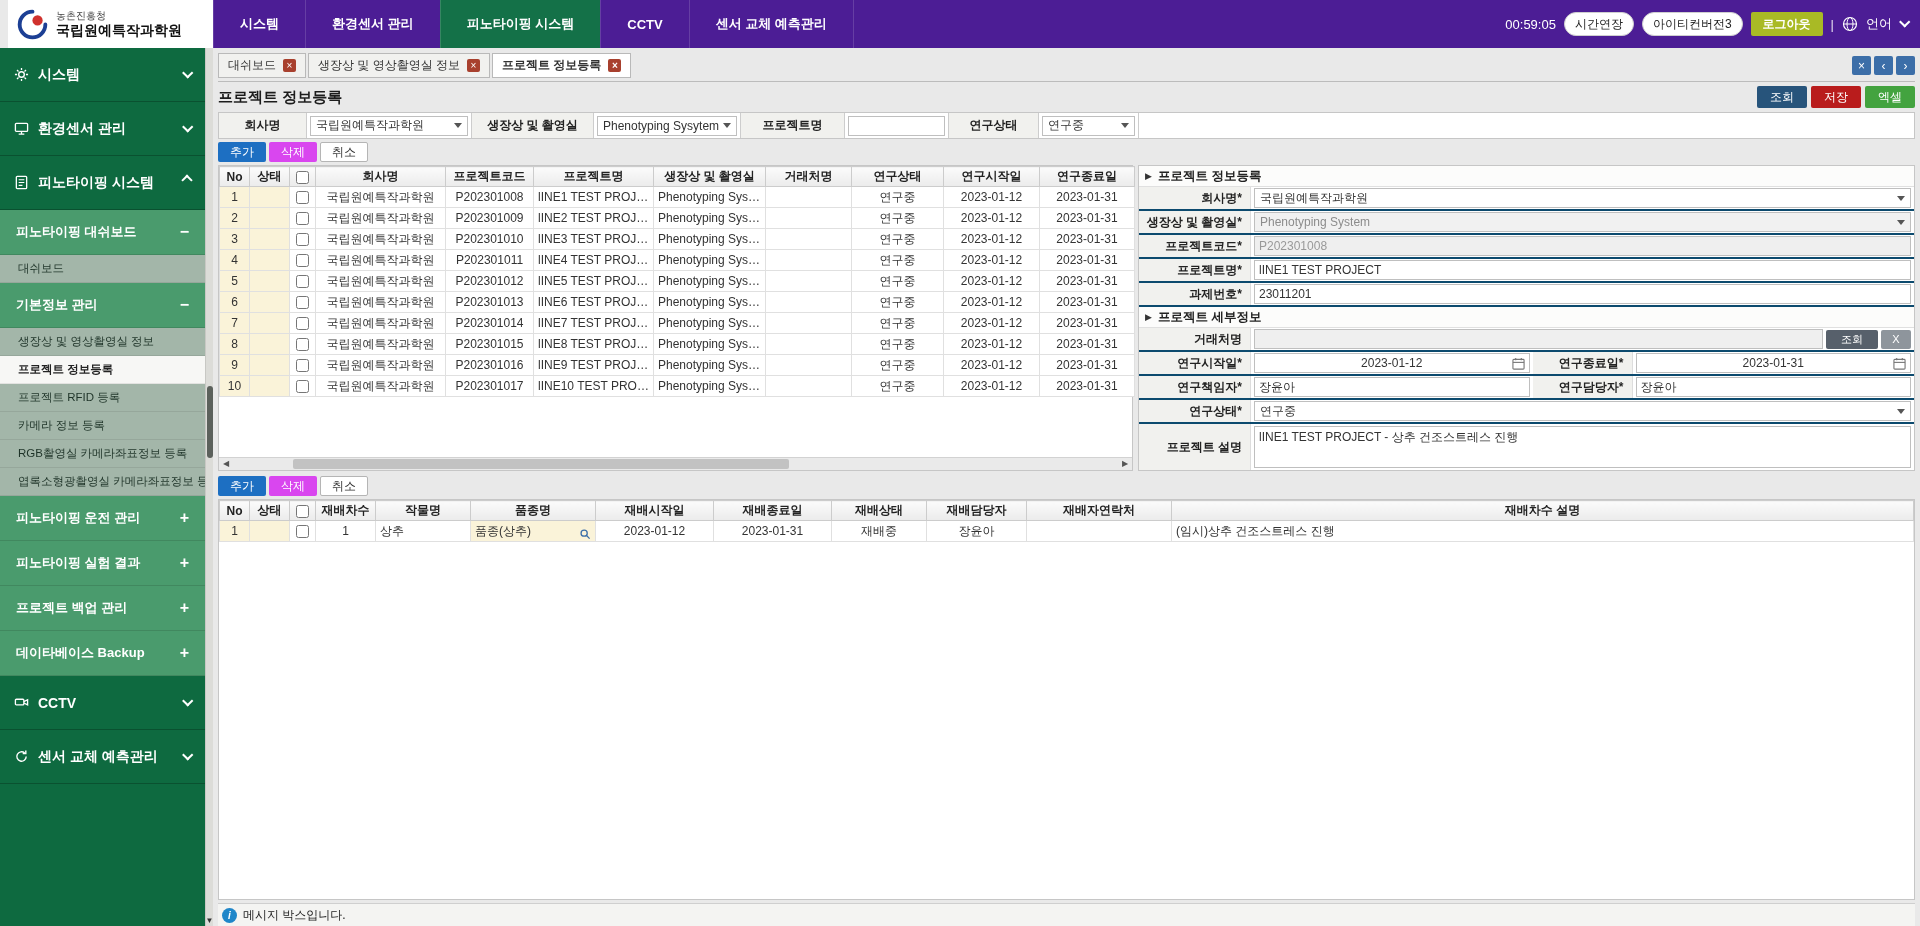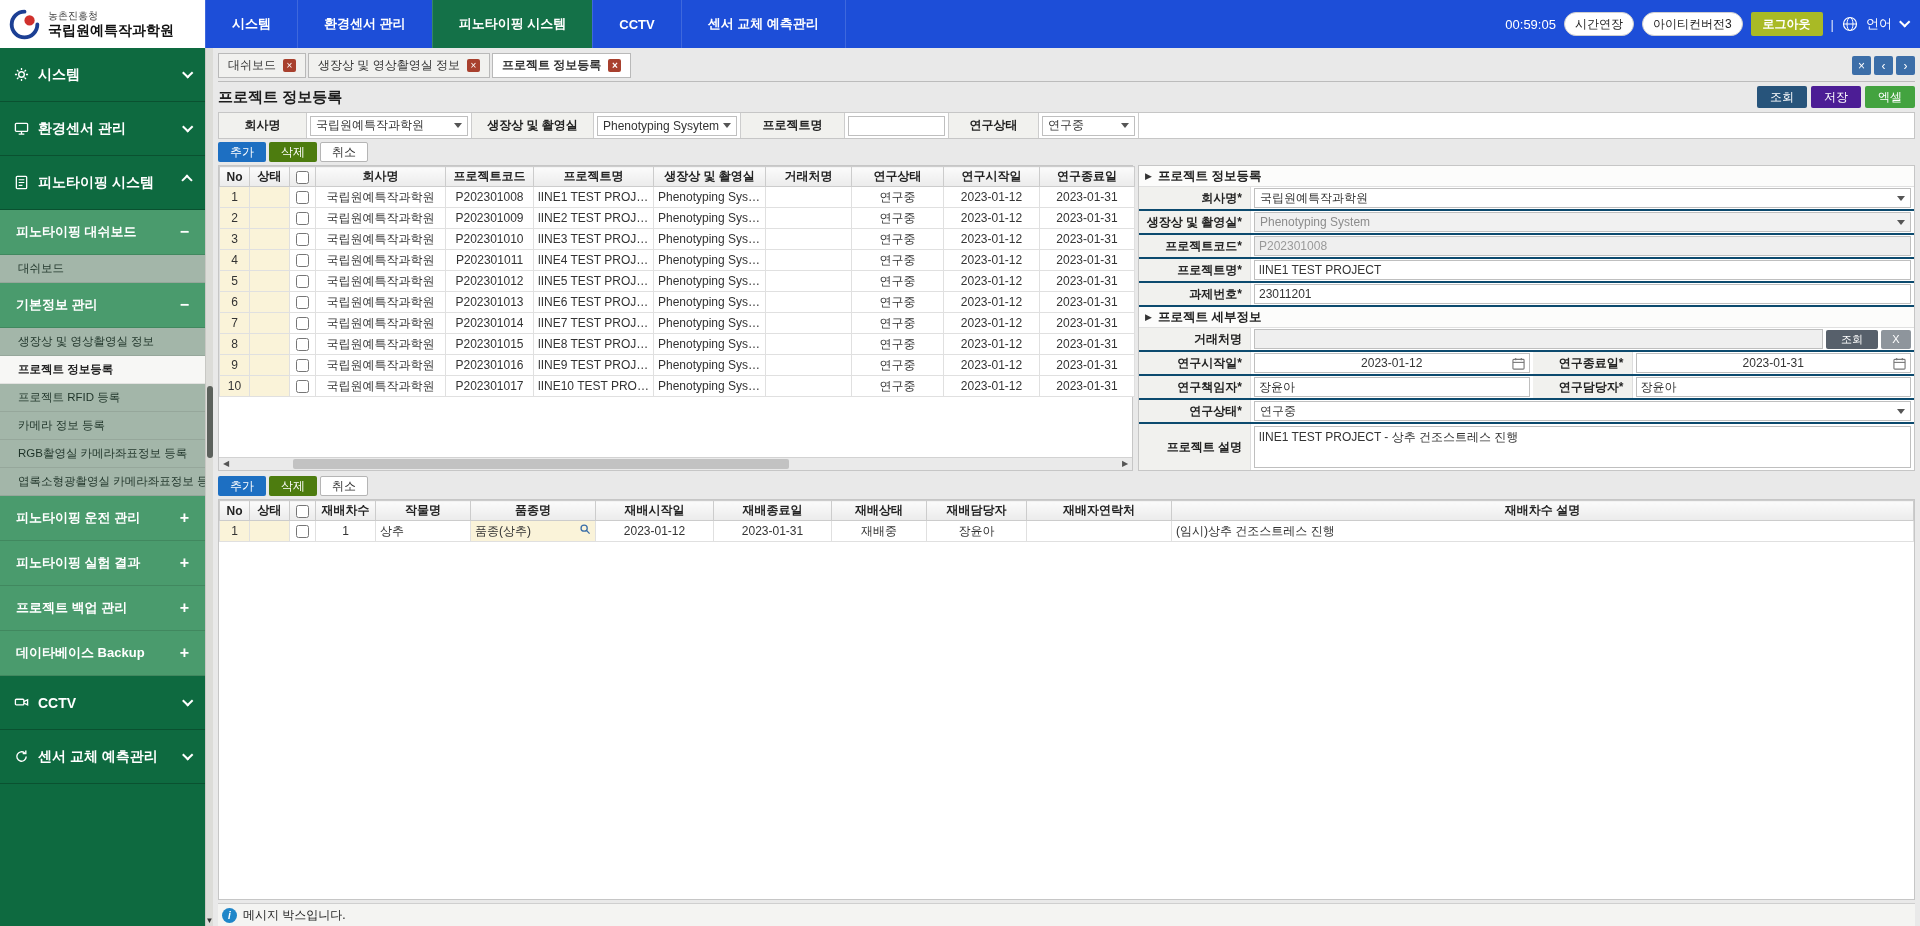--- a/index.html
+++ b/index.html
@@ -1,20 +1,20 @@
 <!DOCTYPE html>
 <html><head>
 <meta charset="utf-8">
 <style>
   *{box-sizing:border-box;margin:0;padding:0}
   html,body{width:1920px;height:926px;overflow:hidden;font-family:"Liberation Sans","DejaVu Sans",sans-serif}
   #app{position:relative;width:1920px;height:926px;background:#e9e9e9}
 
   
-  .topbar{position:absolute;top:0;left:0;right:0;height:48px;background:#1d4ed8;display:flex;align-items:stretch}
+  .topbar{position:absolute;top:0;left:8px;right:0;height:48px;background:#4c1d95;display:flex;align-items:stretch}
   .logo-block{width:205px;background:#fff;display:flex;align-items:center;gap:7px;padding-left:8px;flex:none}
   .logo-text .agency{font-size:10px;color:#444;line-height:1.2}
   .logo-text .institute{font-size:14px;font-weight:bold;color:#101010;line-height:1.2}
   .topnav{display:flex;align-items:stretch}
   .nav-item{display:flex;align-items:center;padding:0 26px;color:#fff;font-size:13px;font-weight:bold;border-left:1px solid rgba(255,255,255,.15);cursor:pointer;white-space:nowrap}
   .nav-item:last-child{border-right:1px solid rgba(255,255,255,.15)}
   .nav-item.active{background:#147148}
   .top-right{margin-left:auto;display:flex;align-items:center;gap:8px;padding-right:12px;color:#fff}
   .clock{font-size:13px}
   .top-btn{height:24px;padding:0 10px;background:#fff;border:1px solid #cfcfcf;border-radius:12px;font-size:12px;color:#222;cursor:pointer}
@@ -48,48 +48,48 @@
   .tab{height:25px;display:flex;align-items:center;gap:7px;padding:0 9px;background:#f1f1ef;border:1px solid #b9b9b9;font-size:12px;color:#333;margin-bottom:3px;cursor:pointer;white-space:nowrap}
   .tab.active{background:#fff;font-weight:bold}
   .tab-close{width:13px;height:13px;background:#a8402e;color:#fff;font-size:10px;line-height:13px;text-align:center;border-radius:2px;cursor:pointer}
   .tab-controls{margin-left:auto;display:flex;gap:3px;margin-bottom:6px}
   .tc-btn{width:19px;height:19px;background:#3c6ea8;color:#fff;border:none;border-radius:2px;font-size:12px;line-height:1;cursor:pointer}
 
   .page-head{height:30px;display:flex;align-items:center;flex:none}
   .page-title{font-size:15px;font-weight:bold;color:#1c1c1c}
   .head-buttons{margin-left:auto;display:flex}
   .hbtn{height:22px;padding:0 13px;color:#fff;font-size:12px;border:none;border-radius:2px;margin-left:4px;cursor:pointer}
-  .hbtn.search{background:#27547b}.hbtn.save{background:#4c1d95}.hbtn.excel{background:#43a33f}
+  .hbtn.search{background:#27547b}.hbtn.save{background:#b91c1c}.hbtn.excel{background:#43a33f}
 
   .filter-bar{height:27px;display:flex;align-items:stretch;background:#fff;border:1px solid #c6c6c6;flex:none}
   .fcell-label{display:flex;align-items:center;justify-content:center;background:#f1f1ee;border-right:1px solid #cdcdcd;font-size:12px;font-weight:bold;color:#222;flex:none}
   .fcell-field{display:flex;align-items:center;padding:0 3px;border-right:1px solid #cdcdcd;flex:none}
   .fcell-filler{flex:1}
 
   .sel{width:100%;height:20px;border:1px solid #bfbfbf;display:flex;align-items:center;padding:0 5px;font-size:12px;background:#fff;color:#333;cursor:pointer;overflow:hidden;white-space:nowrap}
   .sel .arr{margin-left:auto;width:0;height:0;border-left:4px solid transparent;border-right:4px solid transparent;border-top:5px solid #555;flex:none}
   .sel.gray{background:#f1f1f1;color:#8c8c8c}
   .inp{width:100%;height:20px;border:1px solid #bfbfbf;font-size:12px;padding:0 4px;color:#333;background:#fff;font-family:inherit}
   .inp.gray{background:#efefef;color:#999}
 
   .toolbar{height:26px;display:flex;align-items:center;gap:3px;flex:none;padding:3px 0}
   .tbtn{height:20px;padding:0 11px;font-size:12px;border-radius:2px;border:1px solid transparent;cursor:pointer}
   .tbtn.add{background:#1d6fc2;color:#fff}
-  .tbtn.del{background:#4d7c0f;color:#fff}
+  .tbtn.del{background:#d946ef;color:#fff}
   .tbtn.cancel{background:#fff;border-color:#b5b5b5;color:#333}
 
   .main-row{display:flex;gap:5px;height:306px;flex:none}
   .grid-panel{width:915px;flex:none;background:#fff;border:1px solid #c6c6c6;display:flex;flex-direction:column}
   table.grid{border-collapse:collapse;table-layout:fixed;width:100%}
   .grid th{height:20px;background:linear-gradient(#fbfbfb,#ebebeb);border:1px solid #cccccc;font-size:12px;font-weight:bold;color:#222;padding:0 2px;overflow:hidden;white-space:nowrap;text-overflow:ellipsis}
   .grid td{height:21px;border:1px solid #e0e0e0;font-size:12px;color:#333;padding:0 4px;overflow:hidden;white-space:nowrap;text-overflow:ellipsis;background:#fff}
   .grid td.beige{background:#faf3d9}
   .grid .c{text-align:center}.grid .l{text-align:left}
   .grid input[type=checkbox]{width:13px;height:13px;vertical-align:middle}
-  .vcell{display:flex;align-items:flex-start;justify-content:space-between;gap:14px}
+  .vcell{display:flex;align-items:flex-end;justify-content:space-between;gap:14px}
   .grid-filler{flex:1}
   .hscroll{height:13px;background:#eaeaea;border-top:1px solid #d2d2d2;display:flex;align-items:center;flex:none}
   .hs-arrow{width:14px;text-align:center;font-size:8px;color:#555;line-height:1;cursor:pointer}
   .hs-track{flex:1;position:relative;height:100%}
   .hs-thumb{position:absolute;left:60px;width:56%;top:1px;bottom:1px;background:#c2c2c2;border-radius:2px;cursor:pointer}
 
   
   .form-panel{flex:1;background:#fff;border:1px solid #c6c6c6;overflow:hidden;display:flex;flex-direction:column}
   .form-section{height:21px;display:flex;align-items:center;gap:6px;padding-left:6px;font-size:12.5px;font-weight:bold;color:#222;background:#fcfcfb;border-bottom:1px solid #e0e0e0;flex:none}
   .tri{font-size:9px;color:#333}

